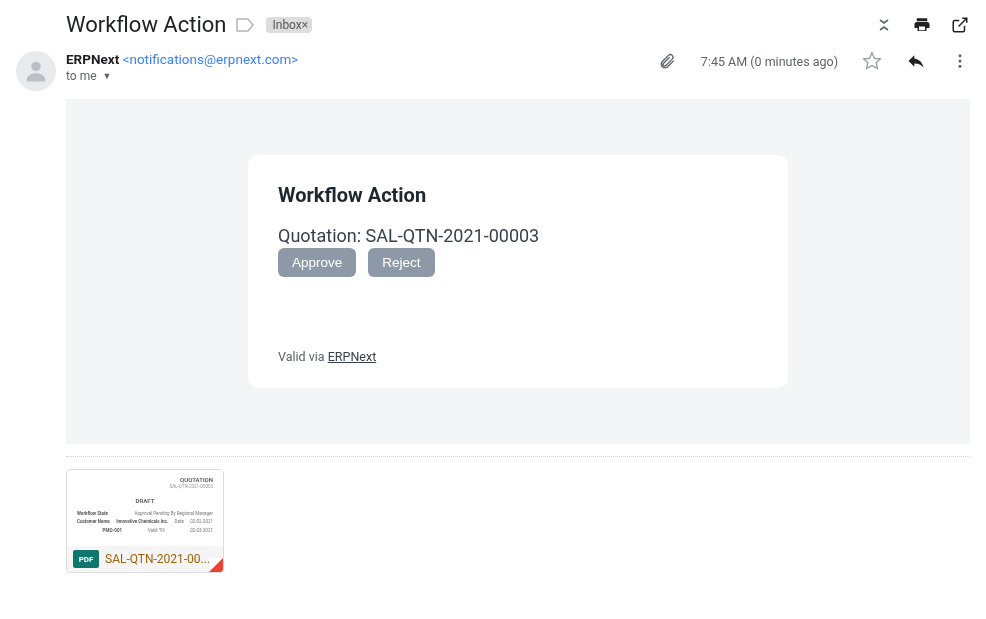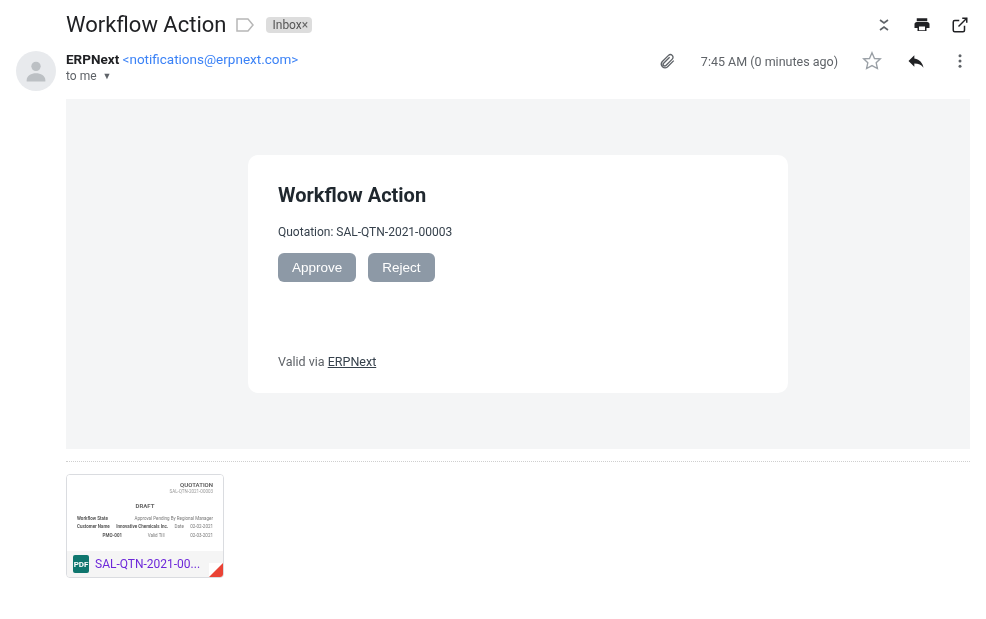--- a/index.html
+++ b/index.html
@@ -65,21 +65,21 @@
     display:flex;
     justify-content:center;
   }
   .card {
     width: 540px;
     background: #fff;
     border-radius: 10px;
     padding: 28px 30px 24px 30px;
   }
   .card h2 { font-size: 20px; color:#1f272e; font-weight:700; margin-bottom: 18px;}
-  .card .doc-line { font-size:12px; color:#36414c; margin-bottom:14px;}
+  .card .doc-line { font-size:18px; color:#36414c; margin-bottom:2px;}
   .btn-row { display:flex; gap:12px; margin-bottom: 72px;}
   .action-btn {
     background:#8d99a6;
     color:#fff;
     border:none;
     border-radius:6px;
     padding: 7px 14px;
     font-size:13.5px;
     cursor:pointer;
   }
@@ -116,25 +116,25 @@
   .attach-footer {
     height: 26px;
     background:#f5f5f5;
     display:flex;
     align-items:center;
     gap:6px;
     padding: 0 6px;
     position:relative;
   }
   .pdf-badge {
-    width:16px; height:18px; background:#0f766e; color:#fff;
+    width:26px; height:18px; background:#0f766e; color:#fff;
     font-size:8px; font-weight:700; display:flex; align-items:center; justify-content:center;
     border-radius:2px;
   }
-  .attach-name { font-size:12px; color:#6d28d9; white-space:nowrap; overflow:hidden; text-overflow:ellipsis; flex:1;}
+  .attach-name { font-size:12px; color:#a16207; white-space:nowrap; overflow:hidden; text-overflow:ellipsis; flex:1;}
   .fold-corner {
     position:absolute; right:0; bottom:0;
     width:0; height:0;
     border-right: 14px solid #ea4335;
     border-top: 14px solid #fff;
   }
   svg { display:block; }
 </style>
 </head>
 <body>

